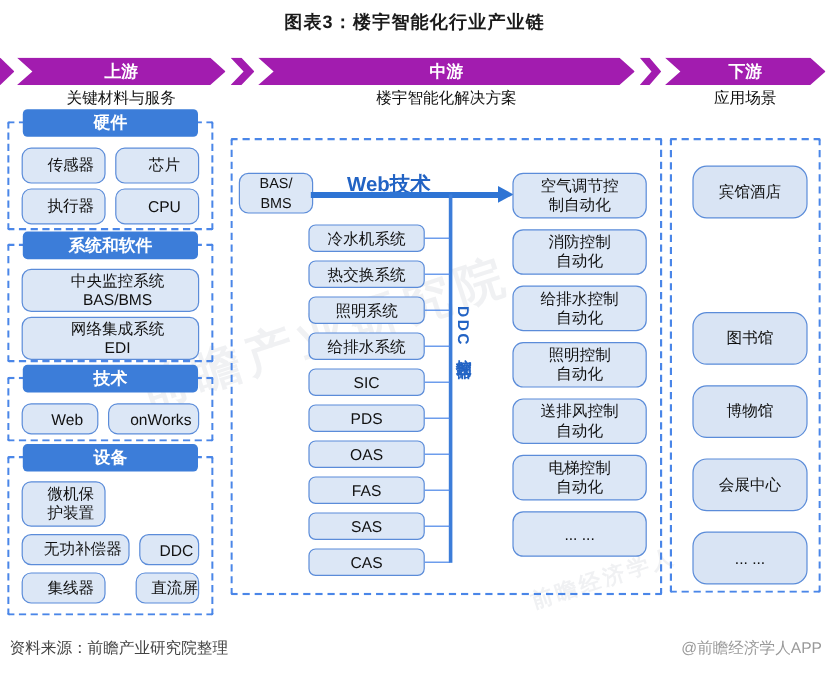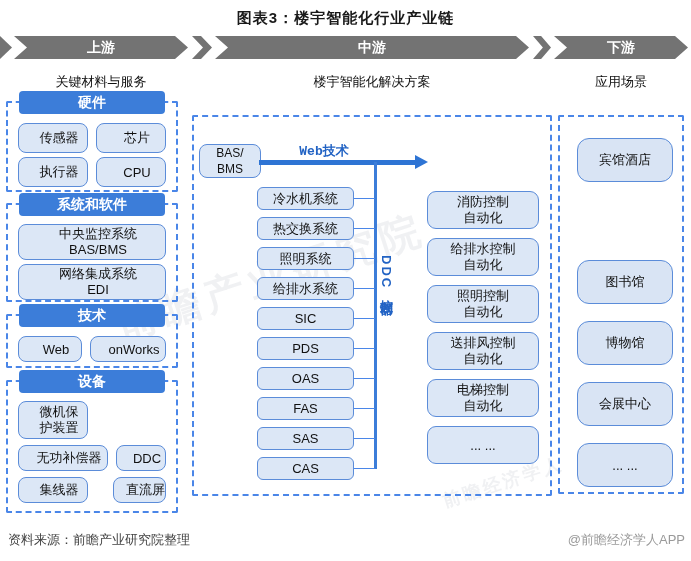--- a/index.html
+++ b/index.html
@@ -4,21 +4,21 @@
 <style>
   html,body{margin:0;padding:0;background:#ffffff;}
   body{font-family:"Liberation Sans","DejaVu Sans",sans-serif;color:#1a1a1a;}
   #stage{position:relative;width:691px;height:561px;background:#fff;overflow:hidden;}
 
   
   .title{position:absolute;top:9px;left:0;right:0;text-align:center;
          font-size:15px;font-weight:bold;letter-spacing:1px;}
 
   
-  .band,.chev{position:absolute;top:36px;height:23px;background:#737373;}
+  .band,.chev{position:absolute;top:48px;height:23px;background:#a21caf;}
   .band{color:#fff;font-size:14px;font-weight:bold;text-align:center;line-height:23px;
         clip-path:polygon(0 0,calc(100% - 13px) 0,100% 50%,calc(100% - 13px) 100%,0 100%,13px 50%);}
   .chev{clip-path:polygon(0 0,45% 0,100% 50%,45% 100%,0 100%,55% 50%);}
   .chev.first{clip-path:polygon(0 0,100% 50%,0 100%);}
   .subtt{position:absolute;top:73px;height:16px;font-size:13px;text-align:center;color:#111;}
 
   
   .dashbox{position:absolute;border:2px dashed #4a86e8;border-radius:2px;background:transparent;}
 
   
@@ -32,21 +32,21 @@
   .pre{white-space:pre-line;line-height:16px;}
 
   
   .mid-box{background:#dce7f6;border:1.5px solid #5b8cd9;box-sizing:border-box;
            display:flex;align-items:center;justify-content:center;text-align:center;
            font-size:13px;color:#111;position:absolute;}
   .sysbox{left:63px;width:97px;height:23px;border-radius:6px;}
   .autobox{left:233px;width:112px;height:38px;border-radius:9px;}
   .conn{position:absolute;left:160px;width:21px;height:0;border-top:1.5px solid #4a86e8;}
   .web-label{position:absolute;left:85px;top:25px;width:90px;text-align:center;
-             color:#2263c4;font-weight:bold;font-size:13px;font-family:Liberation Mono, monospace;}
+             color:#2263c4;font-weight:bold;font-size:17px;}
   .harrow{position:absolute;left:65px;top:43px;width:158px;height:5px;background:#2e74d4;}
   .ahead{position:absolute;left:221px;top:38px;width:0;height:0;
          border-left:13px solid #2e74d4;border-top:7px solid transparent;border-bottom:7px solid transparent;}
   .vline{position:absolute;left:180px;top:45px;width:2.5px;height:307px;background:#3c7dd9;}
   .ddc{position:absolute;left:183px;top:138px;writing-mode:vertical-rl;text-orientation:mixed;
        color:#2263c4;font-weight:bold;font-size:13px;letter-spacing:2px;}
 
   
   .scenebox{position:absolute;left:17px;width:96px;height:44px;background:#d9e4f4;
             border:1.5px solid #5b8cd9;border-radius:12px;box-sizing:border-box;
@@ -151,20 +151,22 @@
     <div class="conn" style="top:111px;"></div>
     <div class="conn" style="top:141px;"></div>
     <div class="conn" style="top:171px;"></div>
     <div class="conn" style="top:201px;"></div>
     <div class="conn" style="top:231px;"></div>
     <div class="conn" style="top:261px;"></div>
     <div class="conn" style="top:291px;"></div>
     <div class="conn" style="top:321px;"></div>
     <div class="conn" style="top:351px;"></div>
 
+    <div class="mid-box autobox pre" style="top:27px;">空气调节控
+制自动化</div>
     <div class="mid-box autobox pre" style="top:74px;">消防控制
 自动化</div>
     <div class="mid-box autobox pre" style="top:121px;">给排水控制
 自动化</div>
     <div class="mid-box autobox pre" style="top:168px;">照明控制
 自动化</div>
     <div class="mid-box autobox pre" style="top:215px;">送排风控制
 自动化</div>
     <div class="mid-box autobox pre" style="top:262px;">电梯控制
 自动化</div>

